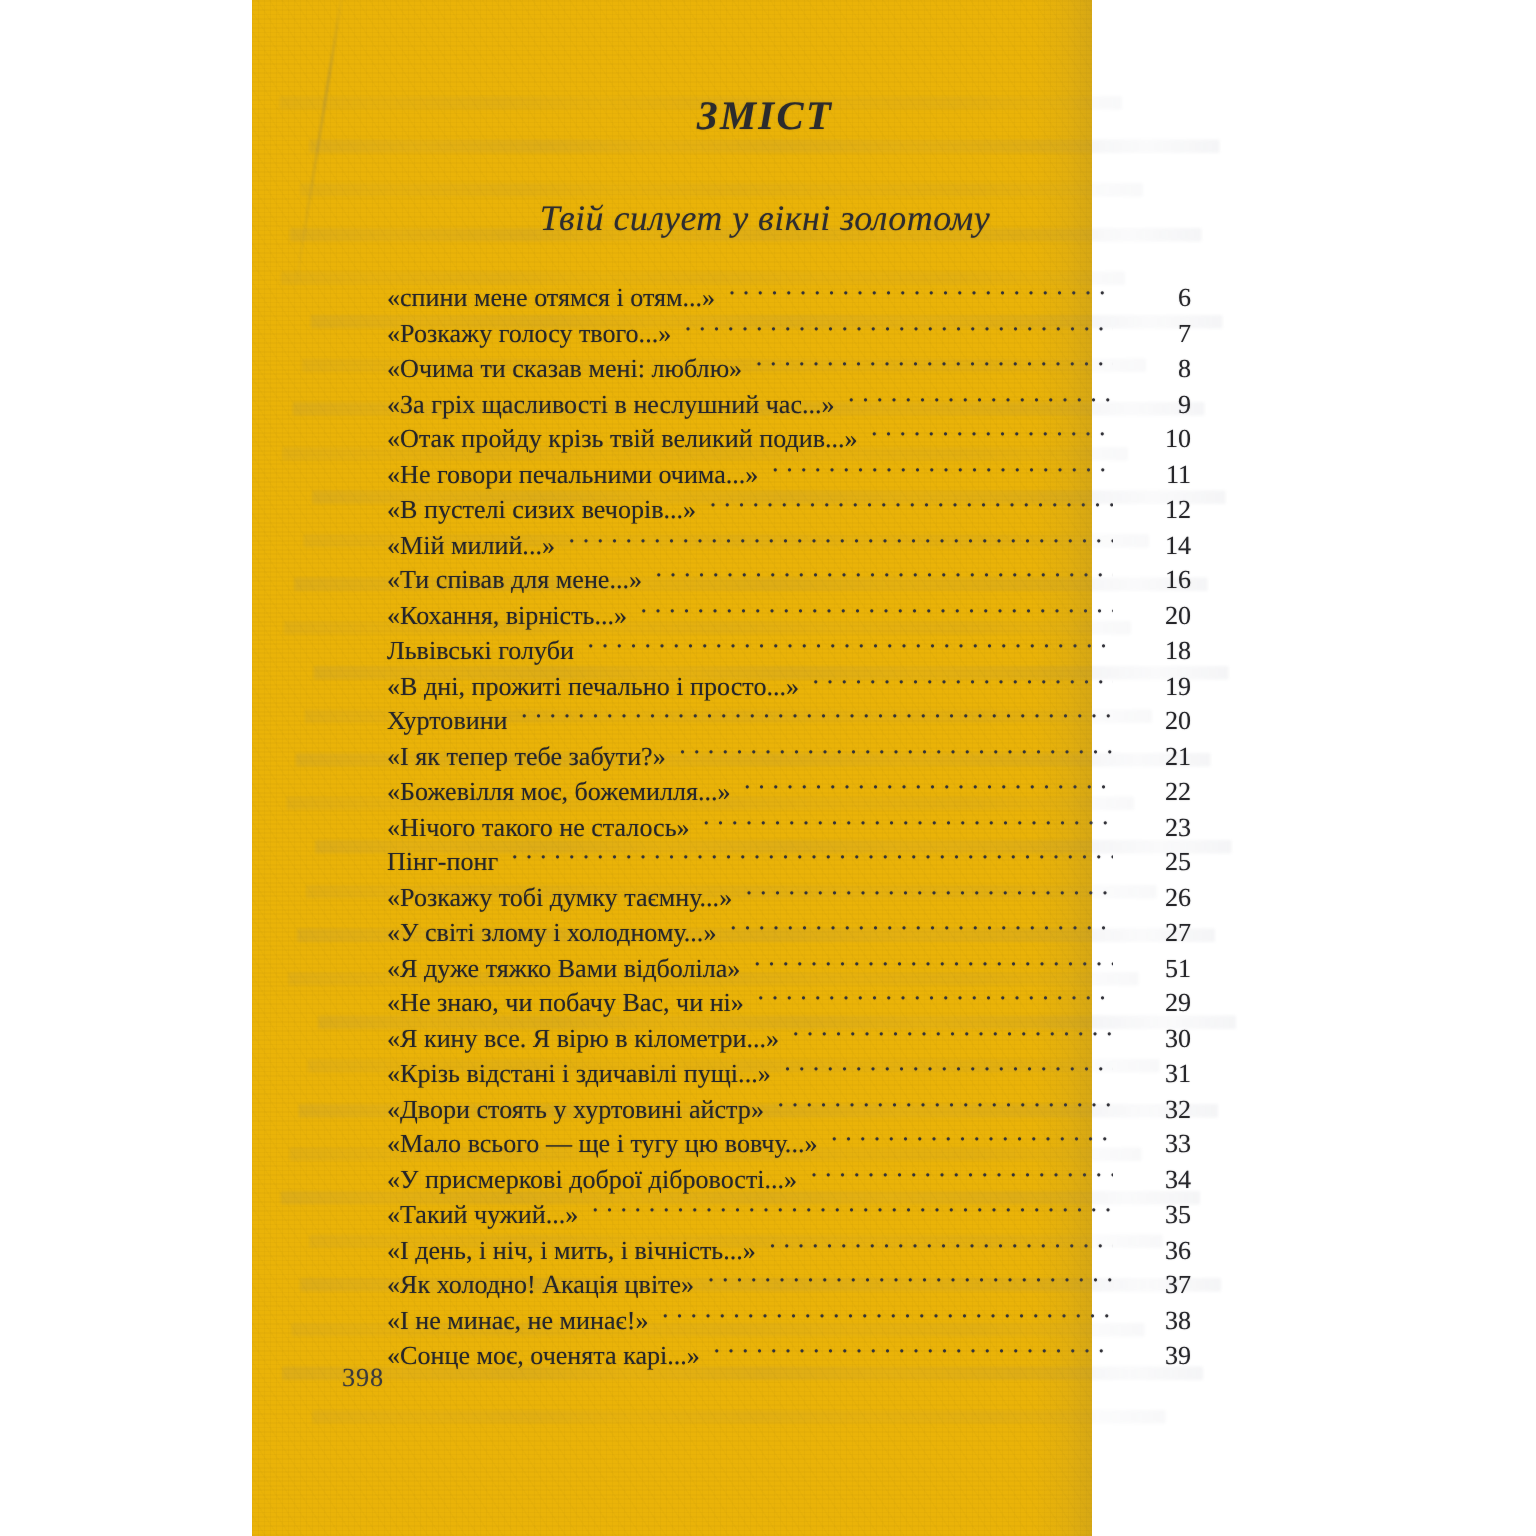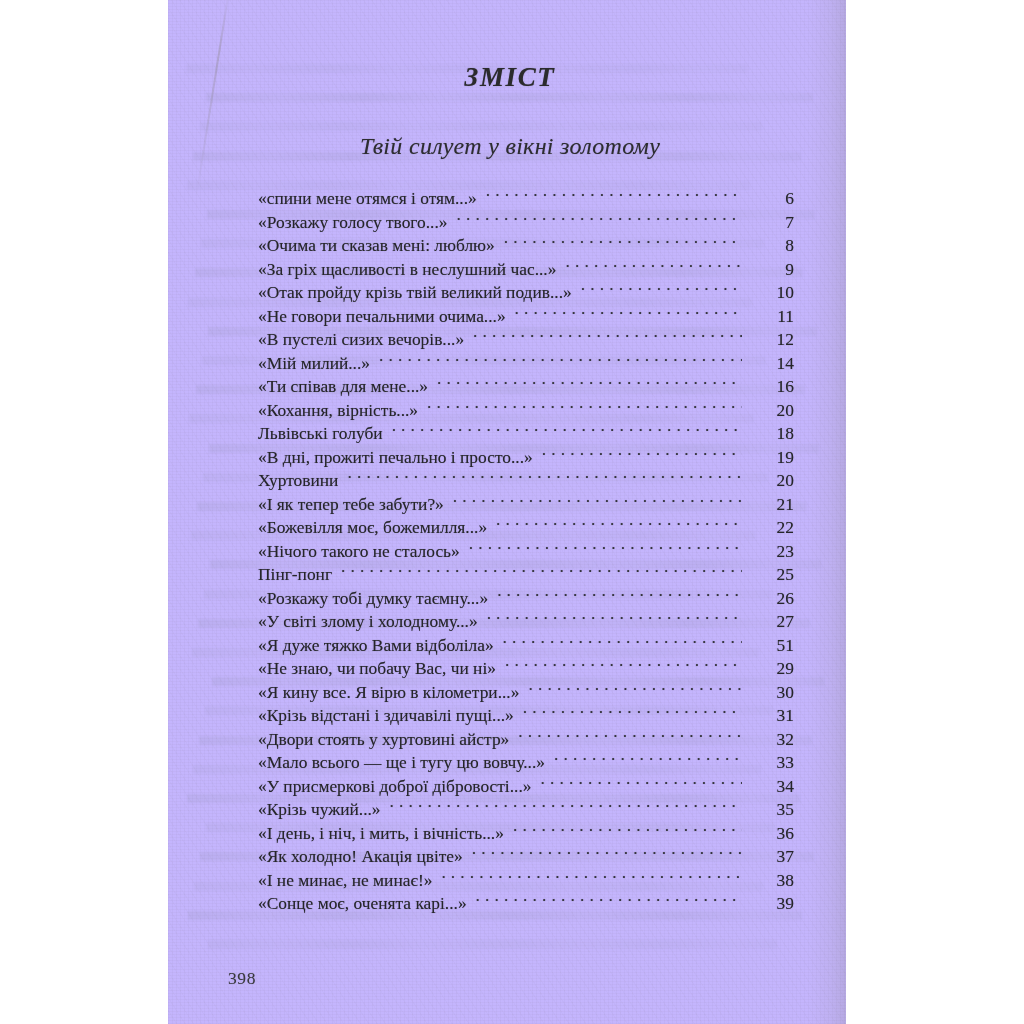--- a/index.html
+++ b/index.html
@@ -20,33 +20,33 @@
     width: 1024px;
     height: 1024px;
     background: #ffffff;
   }
 
   
   #page {
     position: absolute;
     left: 168px;
     top: 0;
-    width: 678px;
+    width: 560px;
     height: 1024px;
     background:
       radial-gradient(ellipse 120% 80% at 45% 40%, rgba(255,255,255,0.55) 0%, rgba(255,255,255,0) 70%),
       linear-gradient(90deg,
         #eeece1 0px,
         #f7f5ea 14px,
         #fbf9f0 90px,
         #fcfaf2 330px,
         #faf8ee 520px,
         #f6f4e8 630px,
         #ecead f 684px);
-    background-color: #c4b5fd;
+    background-color: #eab308;
     box-shadow: 0 0 0 0 rgba(0,0,0,0);
   }
 
   
   #page::before {
     content: "";
     position: absolute;
     inset: 0;
     pointer-events: none;
     background-image:
@@ -174,21 +174,21 @@
   .toc-page {
     flex: 0 0 42px;
     text-align: right;
     padding-left: 10px;
     font-size: 17.4px;
   }
 
   .folio {
     position: absolute;
     left: 60px;
-    top: 968px;
+    top: 908px;
     font-size: 17.5px;
     color: #3a3a3e;
     letter-spacing: 0.6px;
     text-shadow: 0 0 0.9px rgba(40,40,45,0.3);
   }
 
   
   #page::after {
     content: "";
     position: absolute;
@@ -374,21 +374,21 @@
             <span class="toc-label">«Мало всього — ще і тугу цю вовчу...»</span>
             <span class="toc-dots"></span>
             <span class="toc-page">33</span>
           </div>
           <div class="toc-row">
             <span class="toc-label">«У присмеркові доброї дібровості...»</span>
             <span class="toc-dots"></span>
             <span class="toc-page">34</span>
           </div>
           <div class="toc-row">
-            <span class="toc-label">«Крізь чужий...»</span>
+            <span class="toc-label">«Такий чужий...»</span>
             <span class="toc-dots"></span>
             <span class="toc-page">35</span>
           </div>
           <div class="toc-row">
             <span class="toc-label">«І день, і ніч, і мить, і вічність...»</span>
             <span class="toc-dots"></span>
             <span class="toc-page">36</span>
           </div>
           <div class="toc-row">
             <span class="toc-label">«Як холодно! Акація цвіте»</span>

